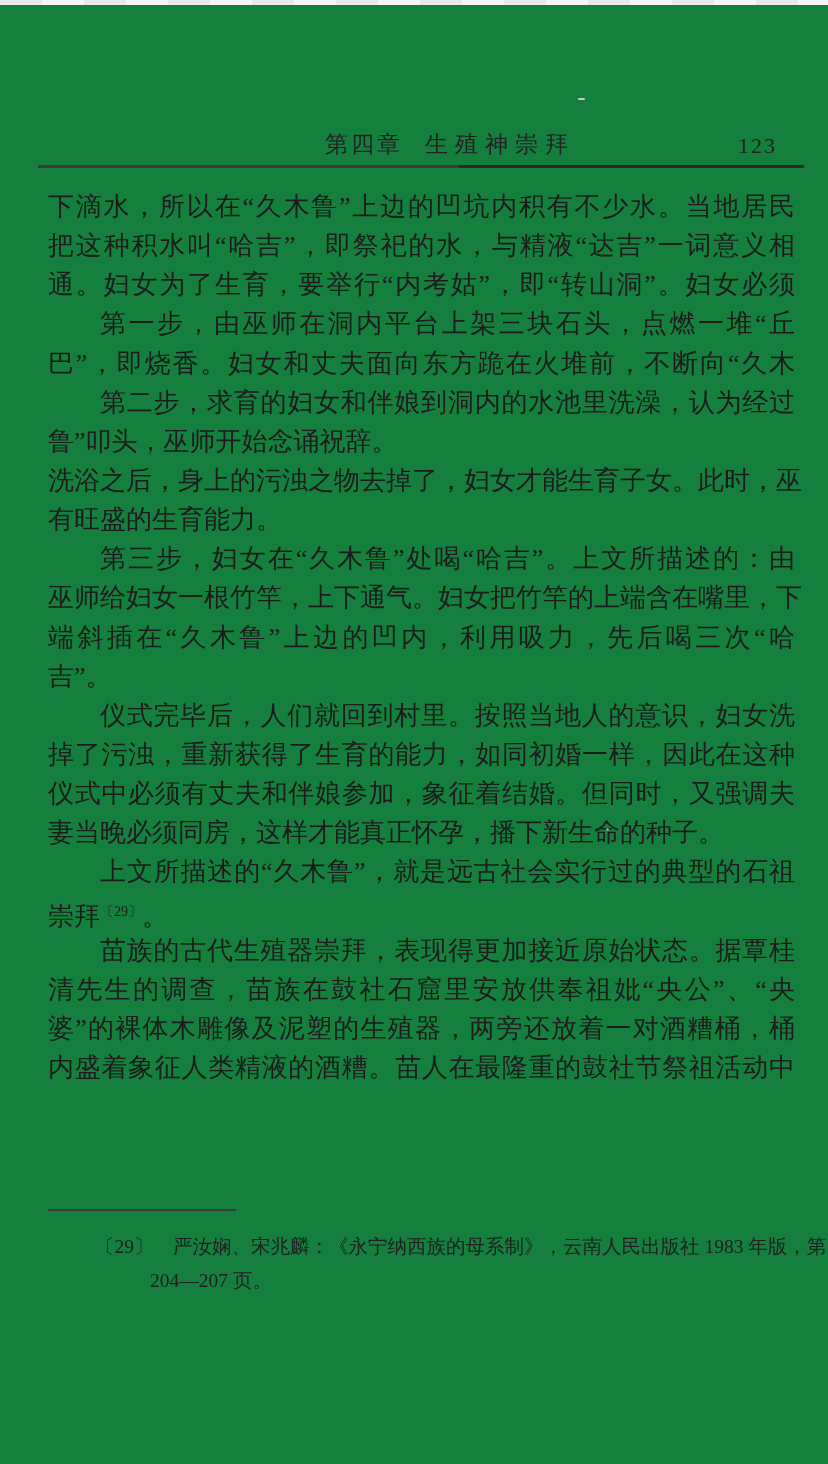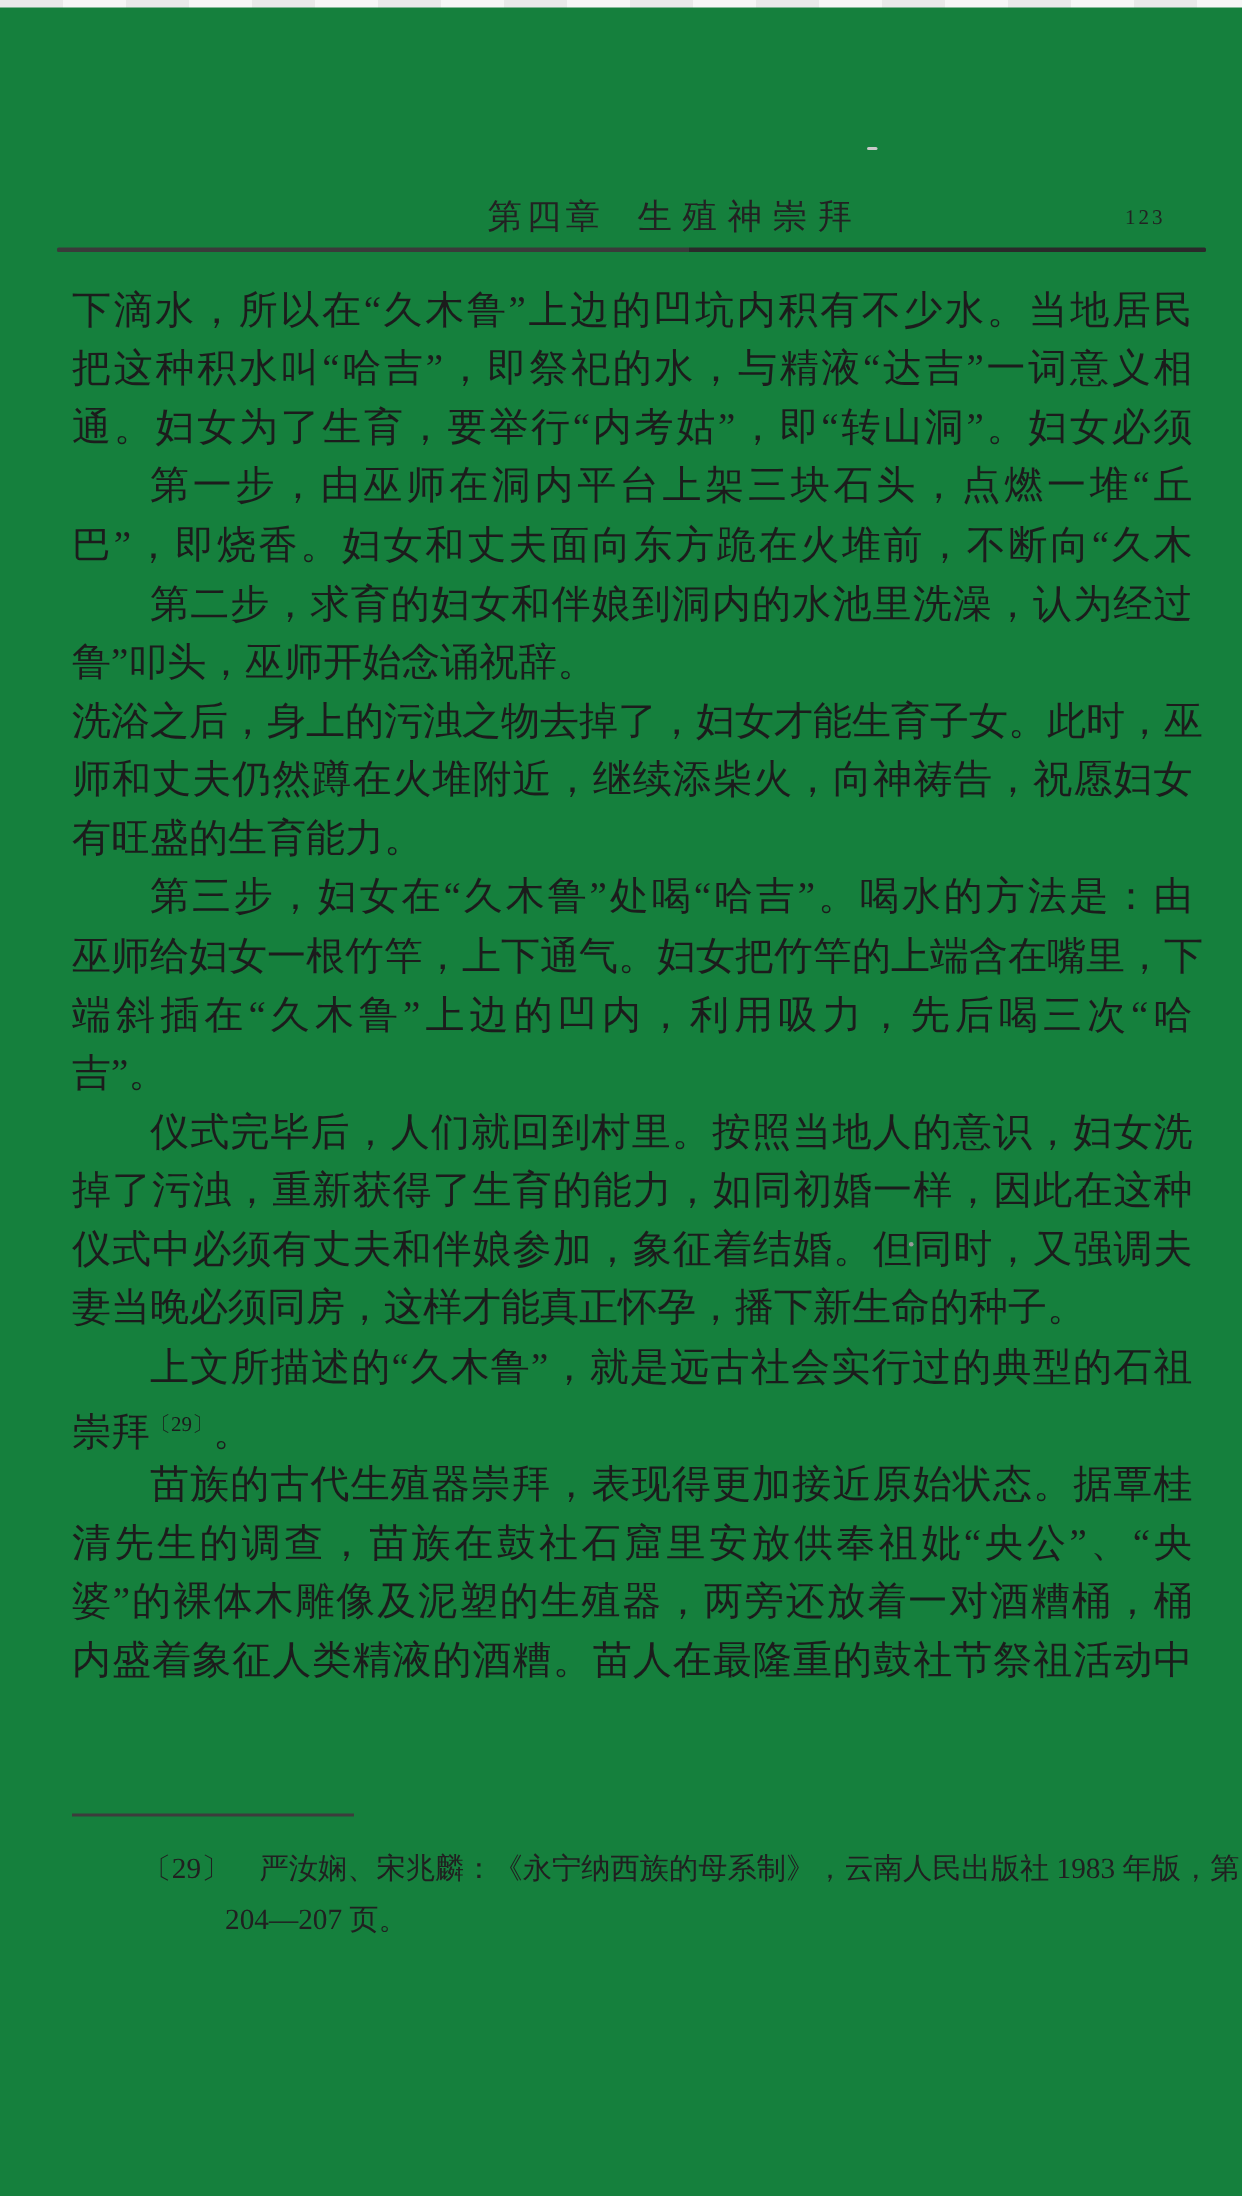--- a/index.html
+++ b/index.html
@@ -27,21 +27,21 @@
   }
   .chapter-heading {
     position: absolute; left: 325px; top: 0;
     font-size: 23px; line-height: 30px;
     color: #222; white-space: nowrap;
   }
   .chapter-label { letter-spacing: 3px; }
   .chapter-title { letter-spacing: 7px; margin-left: 22px; }
   .folio {
     position: absolute; right: 51px; top: 1px;
-    font-size: 14px; line-height: 30px;
+    font-size: 22px; line-height: 30px;
     letter-spacing: 2px; color: #222; text-align: right;
   }
   .head-rule {
     position: absolute; left: 38px; top: 165px;
     width: 766px; height: 3px;
     background: linear-gradient(90deg, #3a3a3a 0 55%, #2a2a2a 55% 100%);
     border-radius: 1px;
   }
   .body-text {
     position: absolute; left: 48px; top: 187px;
@@ -101,23 +101,22 @@
 
   <div class="body-text">
       <div class="bline"><span>下滴水，所以在“久木鲁”上边的凹坑内积有不少水。当地居民</span></div>
       <div class="bline"><span>把这种积水叫“哈吉”，即祭祀的水，与精液“达吉”一词意义相</span></div>
       <div class="bline"><span>通。妇女为了生育，要举行“内考姑”，即“转山洞”。妇女必须</span></div>
       <div class="bline indent"><span>第一步，由巫师在洞内平台上架三块石头，点燃一堆“丘</span></div>
       <div class="bline"><span>巴”，即烧香。妇女和丈夫面向东方跪在火堆前，不断向“久木</span></div>
       <div class="bline indent"><span>第二步，求育的妇女和伴娘到洞内的水池里洗澡，认为经过</span></div>
       <div class="bline end"><span>鲁”叩头，巫师开始念诵祝辞。</span></div>
       <div class="bline"><span>洗浴之后，身上的污浊之物去掉了，妇女才能生育子女。此时，巫</span></div>
-      <div class="bline"><span>师和丈夫仍然蹲在火堆附近，继续添柴火，向神祷告，祝愿妇女</span></div>
       <div class="bline end"><span>有旺盛的生育能力。</span></div>
-      <div class="bline indent"><span>第三步，妇女在“久木鲁”处喝“哈吉”。喝水的方法是：由</span></div>
+      <div class="bline indent"><span>第三步，妇女在“久木鲁”处喝“哈吉”。上文所描述的：由</span></div>
       <div class="bline"><span>巫师给妇女一根竹竿，上下通气。妇女把竹竿的上端含在嘴里，下</span></div>
       <div class="bline"><span>端斜插在“久木鲁”上边的凹内，利用吸力，先后喝三次“哈</span></div>
       <div class="bline end"><span>吉”。</span></div>
       <div class="bline indent"><span>仪式完毕后，人们就回到村里。按照当地人的意识，妇女洗</span></div>
       <div class="bline"><span>掉了污浊，重新获得了生育的能力，如同初婚一样，因此在这种</span></div>
       <div class="bline"><span>仪式中必须有丈夫和伴娘参加，象征着结婚。但同时，又强调夫</span></div>
       <div class="bline end"><span>妻当晚必须同房，这样才能真正怀孕，播下新生命的种子。</span></div>
       <div class="bline indent"><span>上文所描述的“久木鲁”，就是远古社会实行过的典型的石祖</span></div>
       <div class="bline end"><span>崇拜</span><span class="fnref">〔29〕</span><span>。</span></div>
       <div class="bline indent"><span>苗族的古代生殖器崇拜，表现得更加接近原始状态。据覃桂</span></div>

